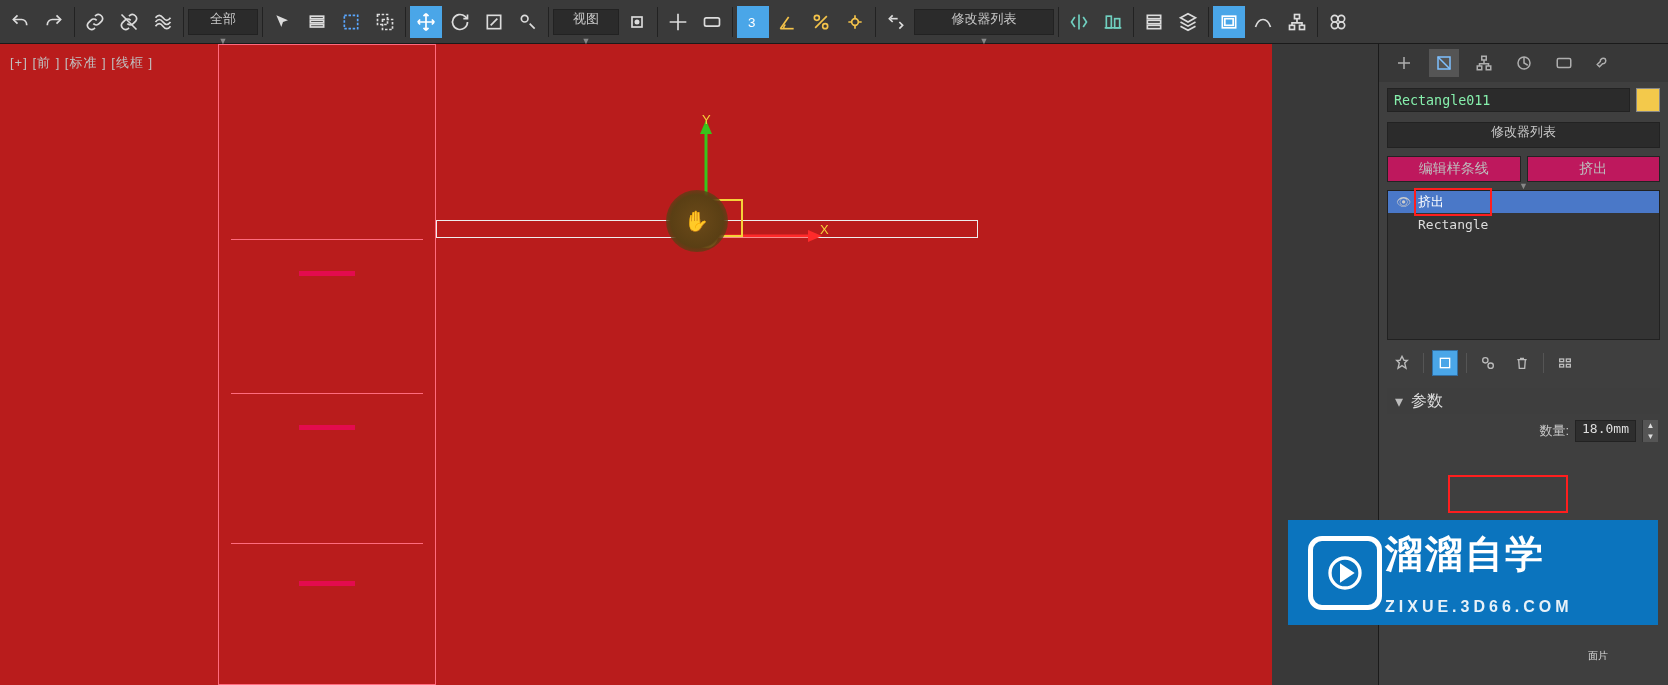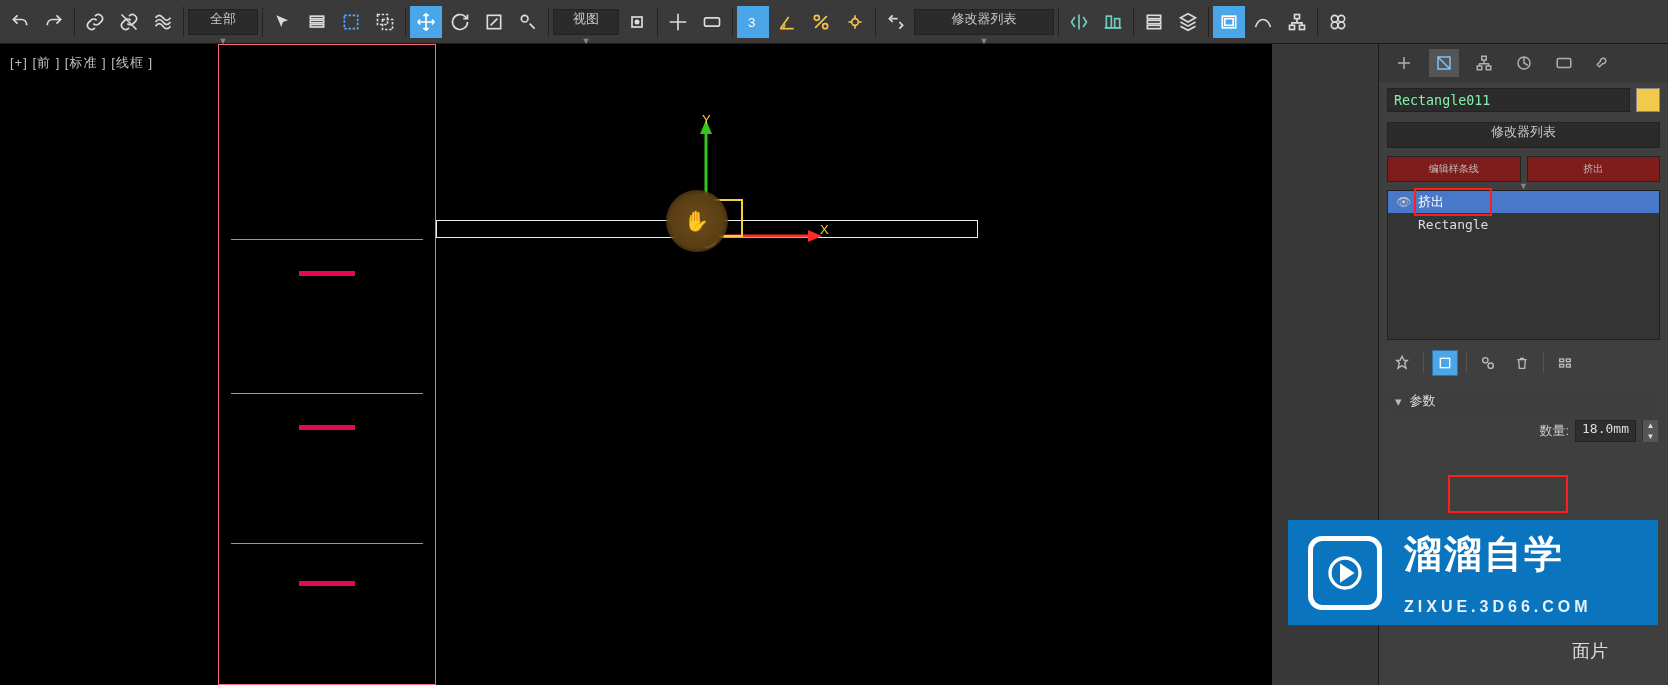--- a/index.html
+++ b/index.html
@@ -33,21 +33,21 @@
     height: 26px; background: #2b2b2b; border: 1px solid #222;
     color: #c8c8c8; display: flex; align-items: center;
     padding: 0 8px; gap: 8px; cursor: pointer; flex-direction: column;
   }
   .tselect .caret { font-size: 9px; color: #888; }
 
   
   .viewport {
     position: absolute; top: 44px; left: 0;
     width: 1272px; height: 641px;
-    background: #000000;
+    background: #b91c1c;
   }
   .vp-label {
     position: absolute; top: 10px; left: 10px;
     color: #c0c0c0; font-size: 13px; letter-spacing: 1px;
   }
   .cabinet {
     position: absolute; left: 218px; top: 0;
     width: 218px; height: 641px;
     border: 1px solid #ff6b7e;
   }
@@ -90,23 +90,23 @@
     display:flex; gap:6px; padding:6px 8px;
   }
   .name-field input {
     flex:1; height:24px; background:#2b2b2b; border:1px solid #222;
     color:#86efac; padding:0 6px; font-family:monospace;
   }
   .name-field .swatch { width:24px;height:24px;background:#f3c94b;border:1px solid #888;}
   .mod-dd { margin:4px 8px; }
   .btn-row { display:flex; gap:6px; padding:4px 8px; }
   .btn-row .gbtn {
-    flex:1; height:26px; background:#7f1d1d; border:1px solid #232323;
+    flex:1; height:26px; background:#be185d; border:1px solid #232323;
     color:#bdbdbd; display:flex;align-items:center;justify-content:center;
-    font-size:10px; cursor:pointer;
+    font-size:14px; cursor:pointer;
   }
   .mod-stack {
     margin:4px 8px; height:150px; background:#343434;
     border:1px solid #212121; position:relative;
   }
   .mod-stack .mrow {
     height:22px; display:flex;align-items:center; padding:0 8px; gap:8px;
     font-family:monospace; color:#ddd;
   }
   .mod-stack .mrow.sel { background:#4a78c8; color:#fff; }
@@ -114,21 +114,21 @@
   .mod-stack .redbox {
     position:absolute; border:2px solid #ff1e1e;
   }
   .mod-tools {
     display:flex; gap:8px; padding:6px 10px; align-items:center;
   }
   .mod-tools .mt { width:26px;height:26px;display:flex;align-items:center;justify-content:center;color:#bbb;cursor:pointer;border:1px solid transparent;}
   .mod-tools .mt.active{background:#4aa6e8;color:#fff;border:1px solid #326fa3;}
   .rollout {
     margin:6px 8px 0 8px; background:#3e3e3e;
-    display:flex;align-items:center;height:26px;padding:0 8px;gap:8px;font-size:13px;color:#ddd;
+    display:flex;align-items:center;height:26px;padding:0 8px;gap:8px;font-size:16px;color:#ddd;
   }
   .rollout::before{content:"▾";color:#bbb;}
   .param-row {
     display:flex;align-items:center;justify-content:flex-end;
     padding:6px 10px;gap:6px;font-size:13px;
   }
   .param-row .spin {
     display:flex;background:#2e2e2e;border:1px solid #222;
     height:22px;
   }
@@ -137,35 +137,35 @@
     width:16px;height:22px;background:#555;border-left:1px solid #333;
     display:flex;flex-direction:column;
   }
   .param-row .ar div{flex:1;display:flex;align-items:center;justify-content:center;font-size:8px;color:#ddd;}
 
   
   .watermark {
     position:absolute; right:10px; bottom:60px;
     width:370px; height:105px;
     background:#0b74be; color:#fff;
-    display:flex;align-items:center;gap:22px;padding:0 20px;
+    display:flex;align-items:center;gap:3px;padding:0 20px;
     font-weight:bold;
   }
   .watermark .logo {
     width:74px;height:74px;border:5px solid #fff;border-radius:14px;
     display:flex;align-items:center;justify-content:center;
   }
   .watermark .txt .t1{font-size:38px;letter-spacing:2px;font-family:"KaiTi","STKaiti",serif;}
   .watermark .txt .t2{font-size:16px;letter-spacing:4px;opacity:.9;margin-top:18px;text-align:center;}
 
   .redbox2 {
     position:absolute; border:2px solid #ff1e1e;
   }
   .face-label {
-    position:absolute; color:#ddd; font-size:18px;
+    position:absolute; color:#ddd; font-size:10px;
   }
 </style>
 </head>
 <body>
 
 <div class="toolbar">
   <div class="tbtn">
       <svg viewBox="0 0 24 24" fill="none" stroke="currentColor" stroke-width="2">
         <path d="M9 14L4 9l5-5"></path>
         <path d="M4 9h10a6 6 0 016 6v1"></path>

